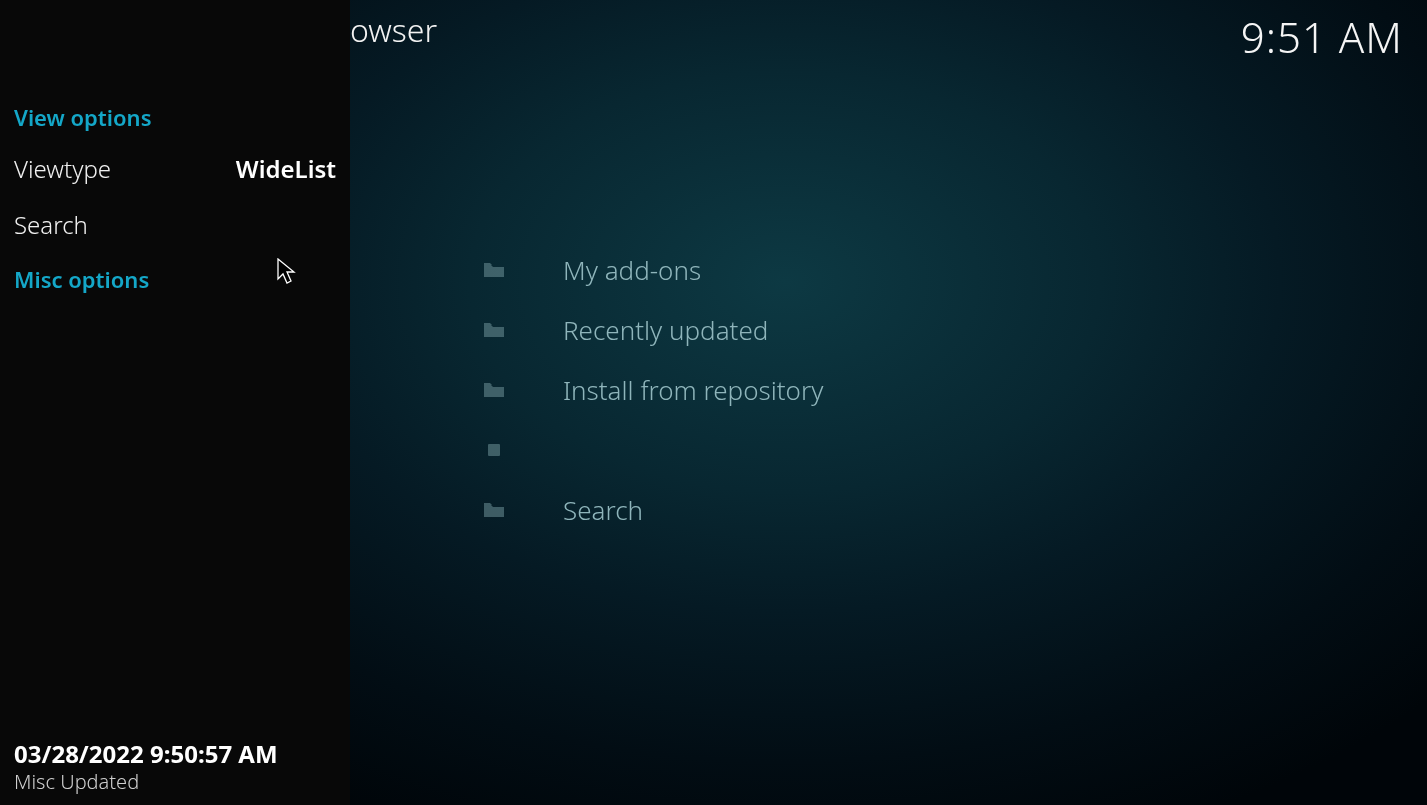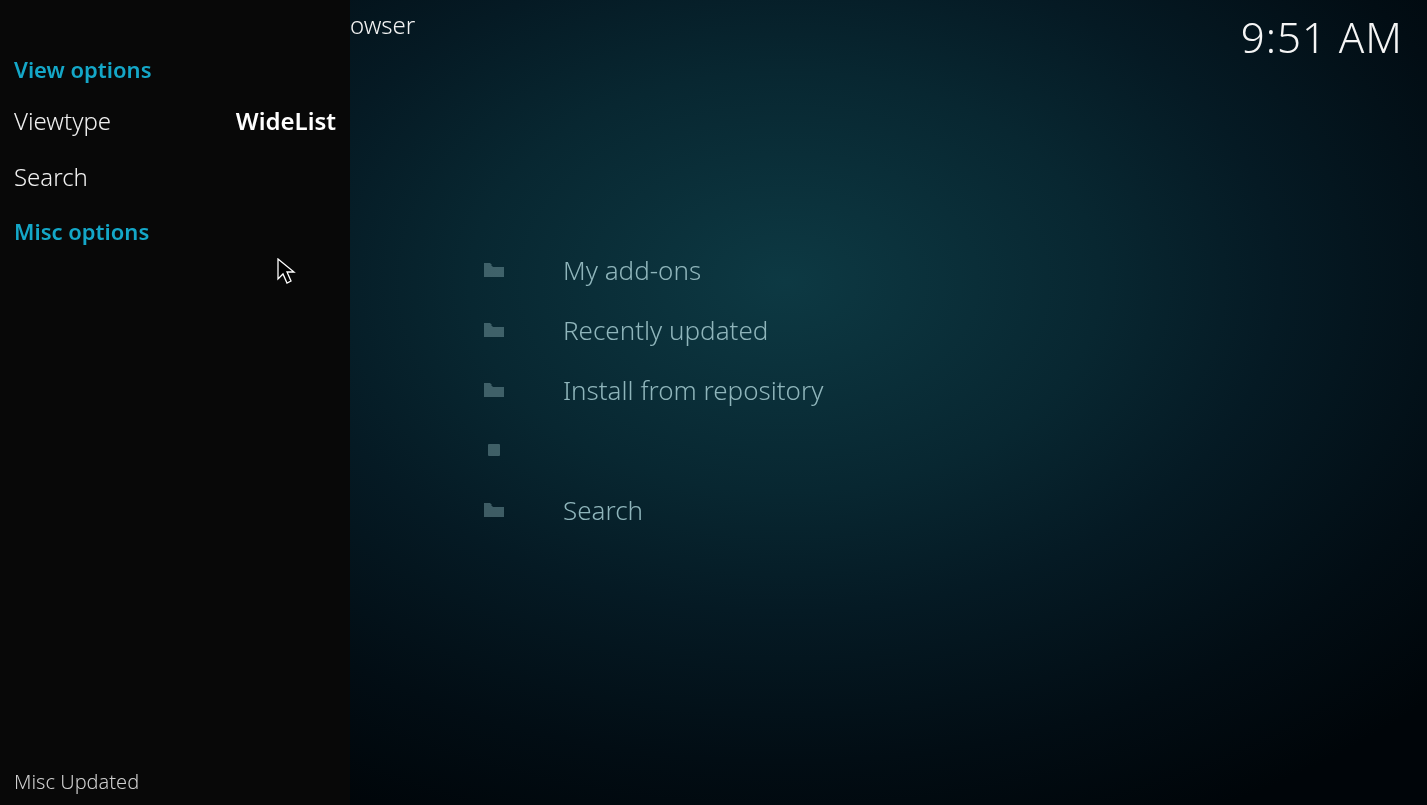--- a/index.html
+++ b/index.html
@@ -14,21 +14,21 @@
   .sidebar {
     position: absolute;
     left: 0; top: 0;
     width: 350px;
     height: 100%;
     background: #080808;
     z-index: 10;
     display: flex;
     flex-direction: column;
   }
-  .side-body { flex: 1; padding-top: 48px; }
+  .side-body { flex: 1; padding-top: 48px; margin-top: 48px; }
   .section-hdr {
     color: #14a7c8;
     font-size: 22px;
     font-weight: 600;
     padding: 6px 14px 8px;
   }
   .row {
     display: flex;
     align-items: center;
     height: 56px;
@@ -82,21 +82,21 @@
     height: 58px;
     display: flex;
     align-items: center;
     z-index: 5;
     color: #ffffff;
   }
   .header-title {
     position: absolute;
     left: 350px; 
     top: 8px;
-    font-size: 24px;
+    font-size: 32px;
     font-weight: 300;
     color: #f2f2f2;
     white-space: nowrap;
   }
   .clock {
     position: absolute;
     right: 24px;
     top: 8px;
     font-size: 42px;
     font-weight: 300;
@@ -153,20 +153,21 @@
     <div class="row">
       <span>Search</span>
     </div>
 
     <div class="section-hdr" style="margin-top:6px">Misc options</div>
 
 
 
   </div>
   <div class="side-footer">
+    <div class="footer-timestamp">03/28/2022 9:50:57 AM</div>
     <div class="footer-caption">Misc Updated</div>
   </div>
 </div>
 
 <div class="cursor">
   <svg viewBox="0 0 20 28" width="20" height="28">
     <path d="M1 1 L1 21 L6 16 L10 25 L14 23 L10 14 L17 14 Z" fill="#000" stroke="#fff" stroke-width="1.3"></path>
   </svg>
 </div>
 

